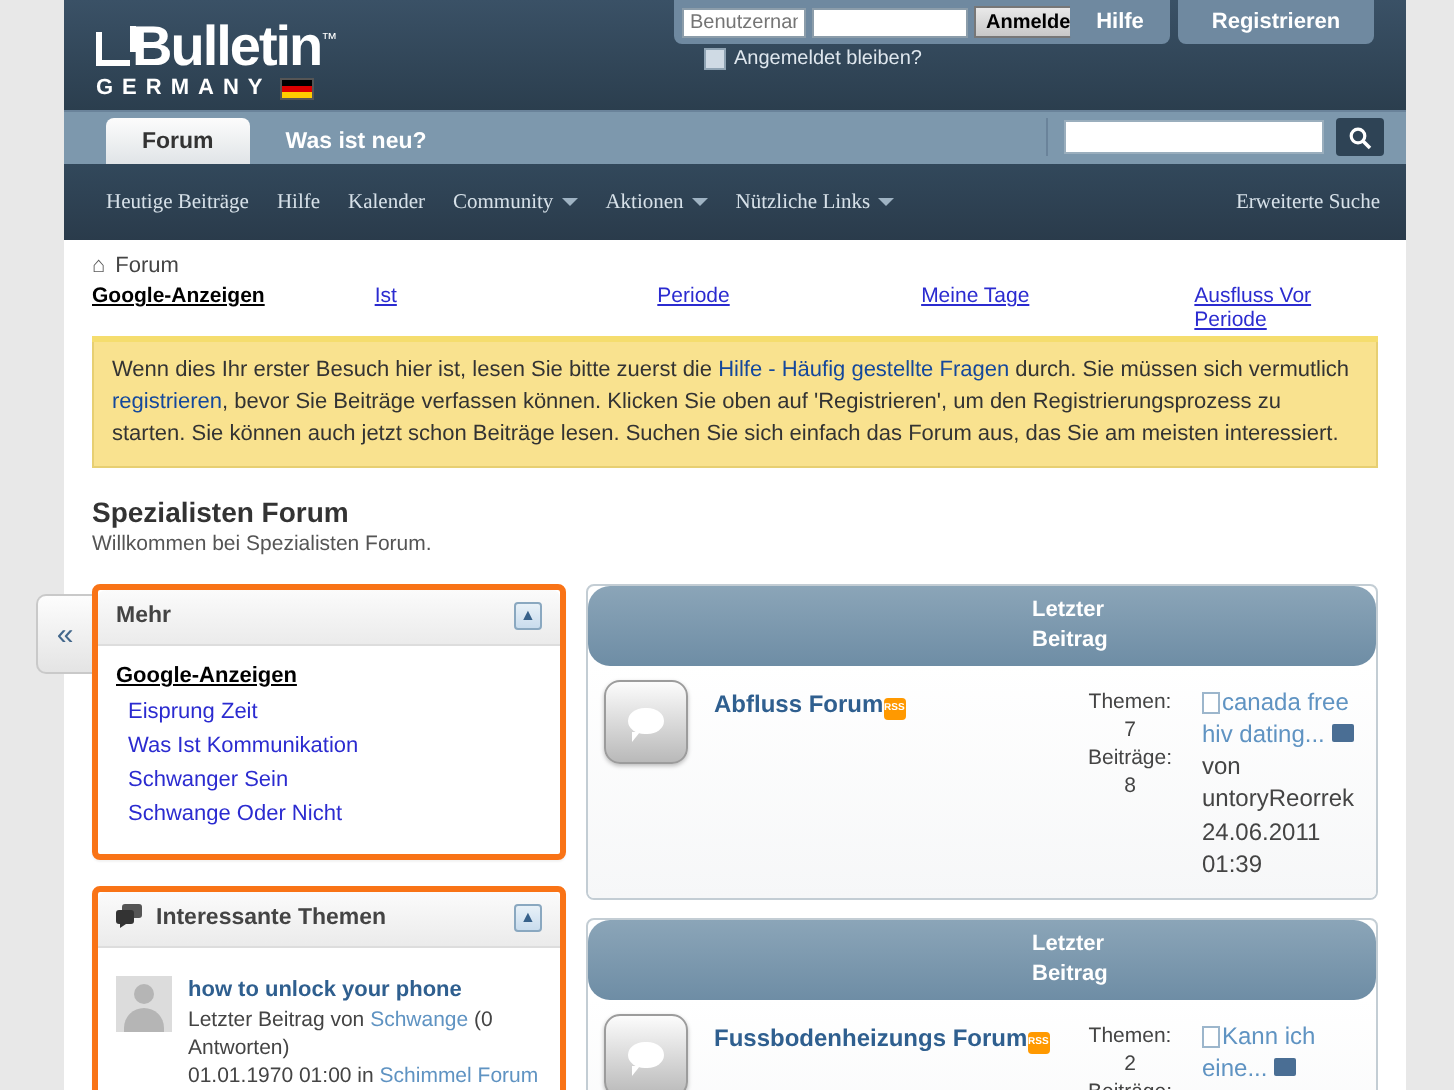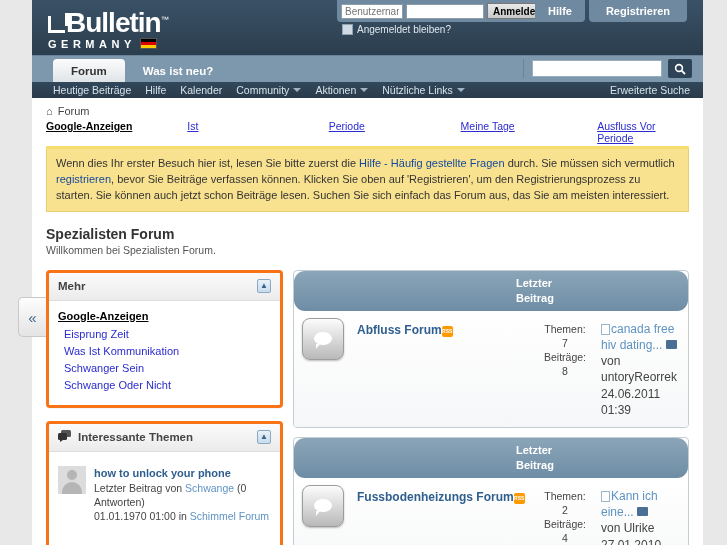--- a/index.html
+++ b/index.html
@@ -31,21 +31,21 @@
     transform:skewX(0deg); vertical-align:-1px; margin-right:1px;
     position:relative;
   }
   .logo-v:after{
     content:""; position:absolute; right:-3px; top:-3px;
     width:3px; height:13px; background:#fff;
   }
   .logo-tm { font-size:8px; vertical-align:super; font-weight:normal; }
   .logo-sub {
     font-size:11px; font-weight:bold; letter-spacing:4.5px;
-    margin-top:1px; color:#fff; display:flex; align-items:flex-start;
+    margin-top:1px; color:#fff; display:flex; align-items:flex-end;
   }
   .flag { display:inline-block; width:17px; height:11px; margin-left:4px;
           background:linear-gradient(#000 33%, #d00 33%, #d00 66%, #fc0 66%);
           border:1px solid #555; }
 
   
   .loginbox {
     position:absolute; left:305px; top:0; width:240px; height:22px;
     background:#6f89a0; border-radius:0 0 4px 4px;
     display:flex; align-items:center; padding:0 4px; gap:3px;
@@ -56,21 +56,21 @@
     color:#777; background:#fff;
   }
   .in-user { width:62px; }
   .in-pass { width:78px; }
   .btn-login {
     height:16px; font-size:10px; font-weight:bold;
     border:1px solid #777; background:linear-gradient(#e9e9e9,#c8c8c8);
     padding:0 5px; cursor:pointer; font-family:"Liberation Sans",sans-serif;
   }
   .remember {
-    position:absolute; left:310px; top:24px;
+    position:absolute; left:320px; top:24px;
     display:flex; align-items:center; gap:4px;
     color:#dfe7ee; font-size:10px;
   }
   .remember .cb { width:11px; height:11px; background:#cfdae4; border:1px solid #8fa3b3; }
   .hdr-btn {
     position:absolute; top:0; height:22px;
     background:#6f89a0; border-radius:0 0 4px 4px;
     color:#fff; font-size:11px; font-weight:bold;
     display:flex; align-items:center; justify-content:center;
     cursor:pointer;
@@ -102,23 +102,23 @@
     font-family:"Liberation Sans",sans-serif;
   }
   .search-btn {
     width:24px; height:19px; margin-left:6px;
     background:#2e4355; color:#fff; border:none; cursor:pointer;
     display:flex; align-items:center; justify-content:center;
     border-radius:2px;
   }
   
   .navbar {
-    height:16px; background:linear-gradient(#32485b,#2a3b4b);
+    height:38px; background:linear-gradient(#32485b,#2a3b4b);
     display:flex; align-items:center; position:relative;
-    padding-left:21px; gap:14px;
+    padding-left:21px; gap:14px;font-family:Liberation Serif, serif;
   }
   .navbar a {
     color:#d7e1e9; font-size:10.5px; text-decoration:none;
     display:flex; align-items:center; gap:4px; cursor:pointer;
   }
   .caret {
     width:0;height:0;border-left:4px solid transparent;
     border-right:4px solid transparent;border-top:4px solid #9fb3c3;
   }
   .adv-search { position:absolute; right:13px; color:#d7e1e9; font-size:10.5px; cursor:pointer; }

